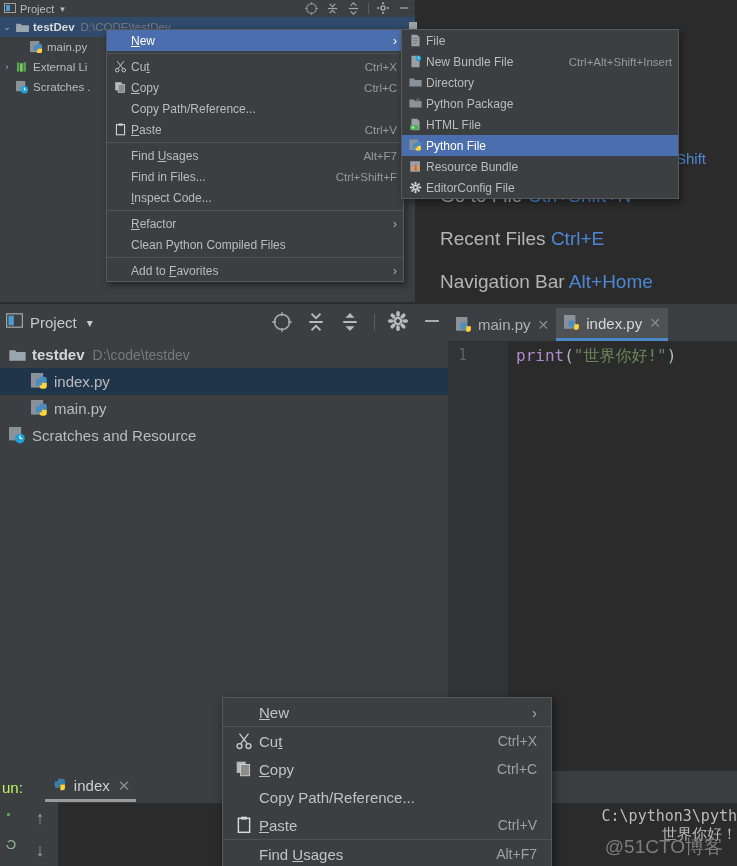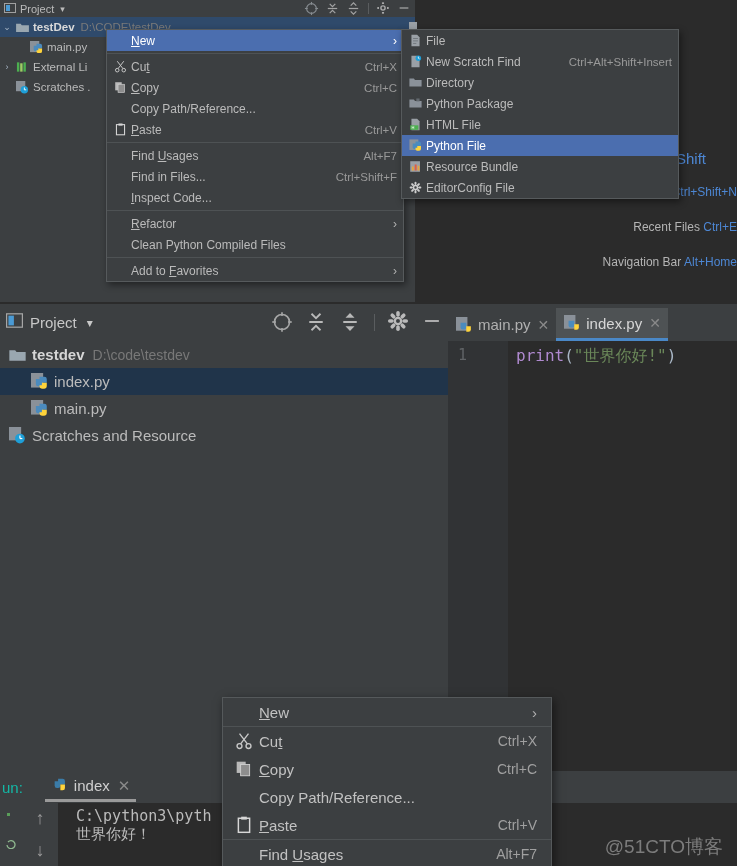--- a/index.html
+++ b/index.html
@@ -44,21 +44,21 @@
   .p1-row .bold { font-weight: bold; color: #d9d9d9; }
   .p1-row .dim { color: #7a7a7a; margin-left: 6px; }
 
   
   .p1-strip {
     position: absolute; left: 405px; top: 20px; width: 16px; height: 180px;
     display: flex; flex-direction: column; gap: 3px; align-items: center;
   }
 
   
-  .p1-hints { position: absolute; left: 440px; top: 185px; width: 297px; color: #b4b4b4; font-size: 12px; text-align: right; }
+  .p1-hints { position: absolute; left: 440px; top: 185px; width: 297px; color: #b4b4b4; font-size: 19px; }
   .p1-hint { margin-bottom: 21px; white-space: nowrap; }
   .p1-hint .key { color: #4d87d4; }
   .p1-shift-frag { position: absolute; left: 676px; top: 150px; color: #4d87d4; font-size: 15px; }
 
   
   .ctxmenu {
     position: absolute; background: #3c3f41; border: 1px solid #565a5c;
     box-shadow: 2px 3px 7px rgba(0,0,0,.45); color: #bbbbbb;
   }
   .mi { display: flex; align-items: center; height: 21px; padding: 0 6px 0 4px; font-size: 12px; white-space: nowrap; }
@@ -112,24 +112,24 @@
   .mi2 { display: flex; align-items: center; height: 28px; padding: 0 14px 0 8px; font-size: 15px; color: #c2c2c2; white-space: nowrap; }
   .mi2 .mico2 { width: 26px; min-width: 26px; display: flex; align-items: center; justify-content: center; }
   .mi2 .mlabel2 { flex: 1; margin-left: 2px; }
   .mi2 .mshort2 { color: #a0a0a0; font-size: 14px; margin-left: 20px; }
   .mi2 .marrow2 { color: #b0b0b0; font-size: 15px; margin-left: 14px; }
   .msep2 { height: 1px; background: #4e5254; }
 
   
   .p2-runwin { position: absolute; left: 0; top: 467px; width: 737px; height: 95px; background: #3c3f41; }
   .p2-runhdr { position: absolute; left: 0; top: 0; width: 737px; height: 32px; background: #3c3f41; display: flex; align-items: center; }
-  .p2-runlabel { color: #14b8a6; font-size: 15px; margin-left: 2px; }
+  .p2-runlabel { color: #bef264; font-size: 15px; margin-left: 2px; }
   .p2-runtab { display: flex; align-items: center; margin-left: 22px; height: 30px; padding: 0 6px; color: #cfcfcf; font-size: 15px; border-bottom: 3px solid #9a9a9a; }
   .p2-runtab .rclose { margin-left: 8px; color: #8a8a8a; }
-  .p2-console { position: absolute; left: 58px; top: 32px; width: 679px; height: 63px; background: #2b2b2b; }
+  .p2-console { position: absolute; left: 58px; top: 32px; width: 679px; height: 63px; background: #2b2b2b; text-align: right; }
   .p2-conleft { position: absolute; left: 0; top: 32px; width: 58px; height: 63px; background: #3c3f41; display: flex; }
   .p2-sidebtns { width: 22px; display: flex; flex-direction: column; align-items: center; padding-top: 4px; gap: 10px; }
   .p2-arrows { width: 36px; display: flex; flex-direction: column; align-items: center; justify-content: space-around; color: #9a9a9a; font-size: 18px; }
   .p2-conline { font-family: "DejaVu Sans Mono", monospace; font-size: 15px; color: #bbbbbb; padding-left: 18px; }
   .p2-conline.l1 { padding-top: 4px; }
   .watermark { position: absolute; right: 14px; bottom: 6px; color: #7c7c7c; font-size: 19px; }
 
   .p2-rightbtns { position: absolute; left: 540px; top: 467px; width: 40px; }
 </style>
 </head>
@@ -375,21 +375,21 @@
         </div>
         <div class="mi">
           <span class="mico">
             <svg width="13" height="13" viewBox="0 0 16 16">
               <path d="M3 1h7l3 3v11H3z" fill="#9aa0a6"></path>
               <circle cx="11.5" cy="4" r="3.4" fill="#1e9fd8"></circle>
               <line x1="11.5" y1="2" x2="11.5" y2="4" stroke="#fff" stroke-width="1"></line>
               <line x1="11.5" y1="4" x2="13" y2="4.8" stroke="#fff" stroke-width="1"></line>
             </svg>
           </span>
-          <span class="mlabel">New Scratch Find</span>
+          <span class="mlabel">New Bundle File</span>
           <span class="mshort">Ctrl+Alt+Shift+Insert</span>
         </div>
         <div class="mi">
           <span class="mico">
             <svg width="13" height="13" viewBox="0 0 16 14">
               <path d="M0.5 2h5.5l1.4 1.8H15.5V12H0.5z" fill="#8a9199"></path>
             </svg>
           </span>
           <span class="mlabel">Directory</span>
         </div>

